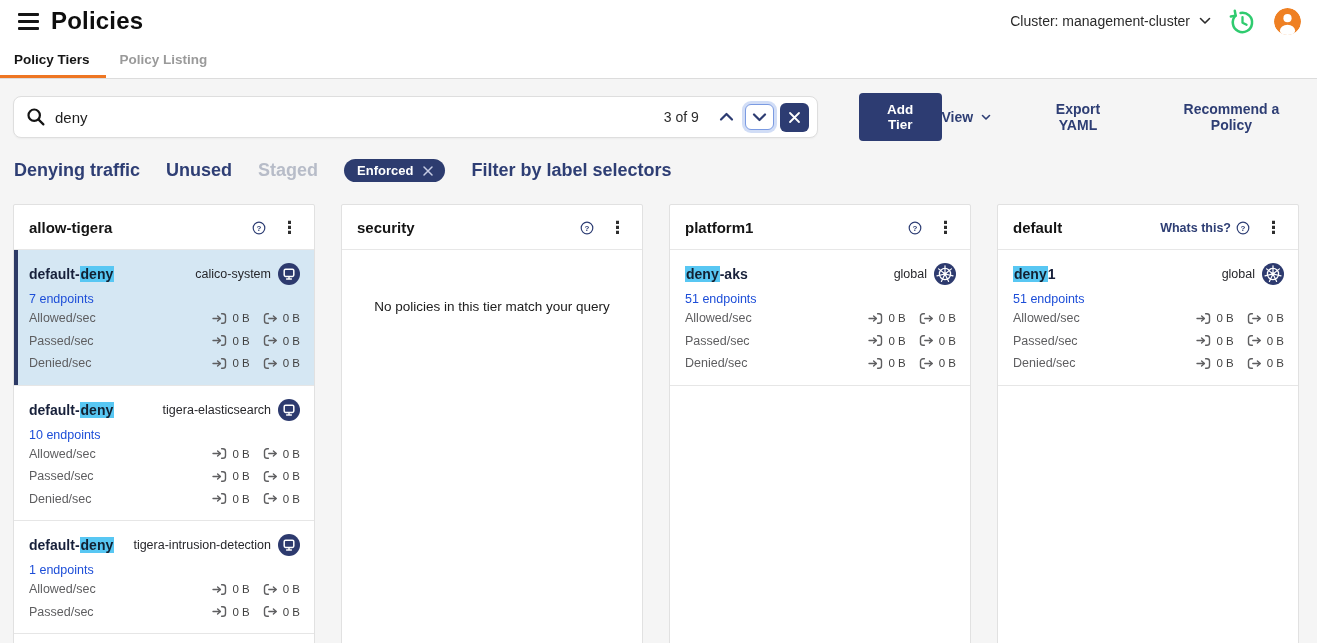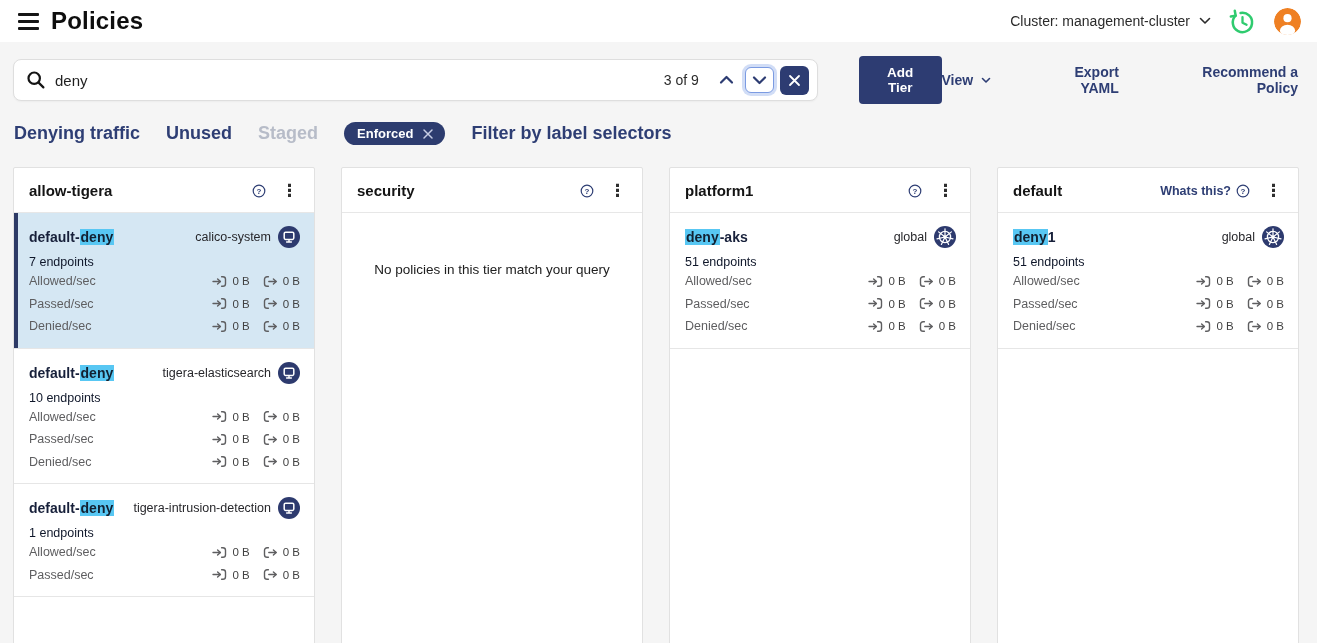--- a/index.html
+++ b/index.html
@@ -34,21 +34,21 @@
   .nav-btn { background:none; border:none; cursor:pointer; padding:5px 7px; display:flex; align-items:center; }
   .nav-btn.next { background:#fff; border:1px solid #7b9be2; border-radius:6px; padding:7px 6px; margin:0 6px 0 4px;
     box-shadow:0 0 0 3px rgba(122,157,230,.35); }
   .clear-btn { background:#2d3c72; border:none; border-radius:6px; width:29px; height:29px; cursor:pointer;
     display:flex; align-items:center; justify-content:center; }
 
   .add-tier { margin-left:41px; background:#2d3c72; color:#fff; border:none; border-radius:4px;
     padding:9px 15px; font-size:13.5px; font-weight:600; font-family:inherit; cursor:pointer; }
   .toolbar-links { margin-left:auto; display:flex; align-items:center; gap:46px; padding-right:6px; }
   .tool-link { background:none; border:none; font-family:inherit; font-size:14px; font-weight:600; color:#2e3e74;
-    cursor:pointer; display:flex; align-items:center; gap:8px;text-align:right; }
+    cursor:pointer; display:flex; align-items:center; gap:8px; }
 
   .filter-row { display:flex; align-items:center; gap:26px; margin:17px 0 0 1px; height:25px; }
   .filter-link { font-size:18px; font-weight:600; color:#2e3e74; cursor:pointer; }
   .filter-link.disabled { color:#b7bcc8; cursor:default; }
   .chip { background:#2d3c6f; border-radius:13px; display:inline-flex; align-items:center; gap:9px;
     padding:4px 11px 4px 13px; cursor:pointer; }
   .chip-label { color:#fff; font-size:13px; font-weight:600; }
   .chip-x { cursor:pointer; display:flex; }
 
   
@@ -65,21 +65,21 @@
   .tier-empty { text-align:center; font-size:13.5px; color:#202020; margin-top:49px; padding:0 20px; }
 
   .policy { padding:13px 14px 10px 15px; border-bottom:1px solid #e6e6e6; cursor:pointer; background:#fff; }
   .policy.selected { background:#d5e7f3; box-shadow:inset 4px 0 0 #2d3a66; }
   .policy-top { display:flex; align-items:center; }
   .policy-name { font-size:14px; font-weight:700; color:#17203a; white-space:nowrap; }
   .p-hl { background:#58c7f3; color:#122031; padding:0 1px; }
   .policy-scope { margin-left:auto; display:flex; align-items:center; gap:7px; }
   .scope-label { font-size:12.5px; color:#27272b; }
   .scope-icon { display:flex; }
-  .endpoints { display:inline-block; margin-top:7px; font-size:12.5px; color:#0f172a; text-decoration:none; cursor:pointer; }
+  .endpoints { display:inline-block; margin-top:7px; font-size:12.5px; color:#1d4ed8; text-decoration:none; cursor:pointer; }
   .stats { }
   .stat-row { display:flex; align-items:center; height:22.5px; }
   .stat-label { font-size:12.5px; color:#5e5e60; }
   .stat-vals { margin-left:auto; display:flex; align-items:center; gap:13px; }
   .sv { display:flex; align-items:center; gap:5px; }
   .sv .v { font-size:11.5px; color:#424242; }
 </style>
 </head>
 <body>
 
@@ -111,20 +111,24 @@
           <svg width="27" height="27" viewBox="0 0 27 27">
             <circle cx="13.5" cy="13.5" r="13.5" fill="#ef8023"></circle>
             <circle cx="13.5" cy="10.2" r="4.1" fill="#fff"></circle>
             <ellipse cx="13.5" cy="22.6" rx="7.6" ry="5.9" fill="#fff"></ellipse>
           </svg>
         </span>
       </button>
     </div>
   </header>
 
+  <nav class="tabbar">
+    <button class="tab active">Policy Tiers</button>
+    <button class="tab">Policy Listing</button>
+  </nav>
 
   <div class="content">
 
     <div class="search-row">
       <div class="search-box">
         <svg width="20" height="20" viewBox="0 0 20 20">
           <circle cx="8.2" cy="8.2" r="5.7" fill="none" stroke="#141414" stroke-width="2.2"></circle>
           <line x1="12.6" y1="12.6" x2="17.4" y2="17.4" stroke="#141414" stroke-width="2.2" stroke-linecap="round"></line>
         </svg>
         <input type="text" value="deny" style="">

